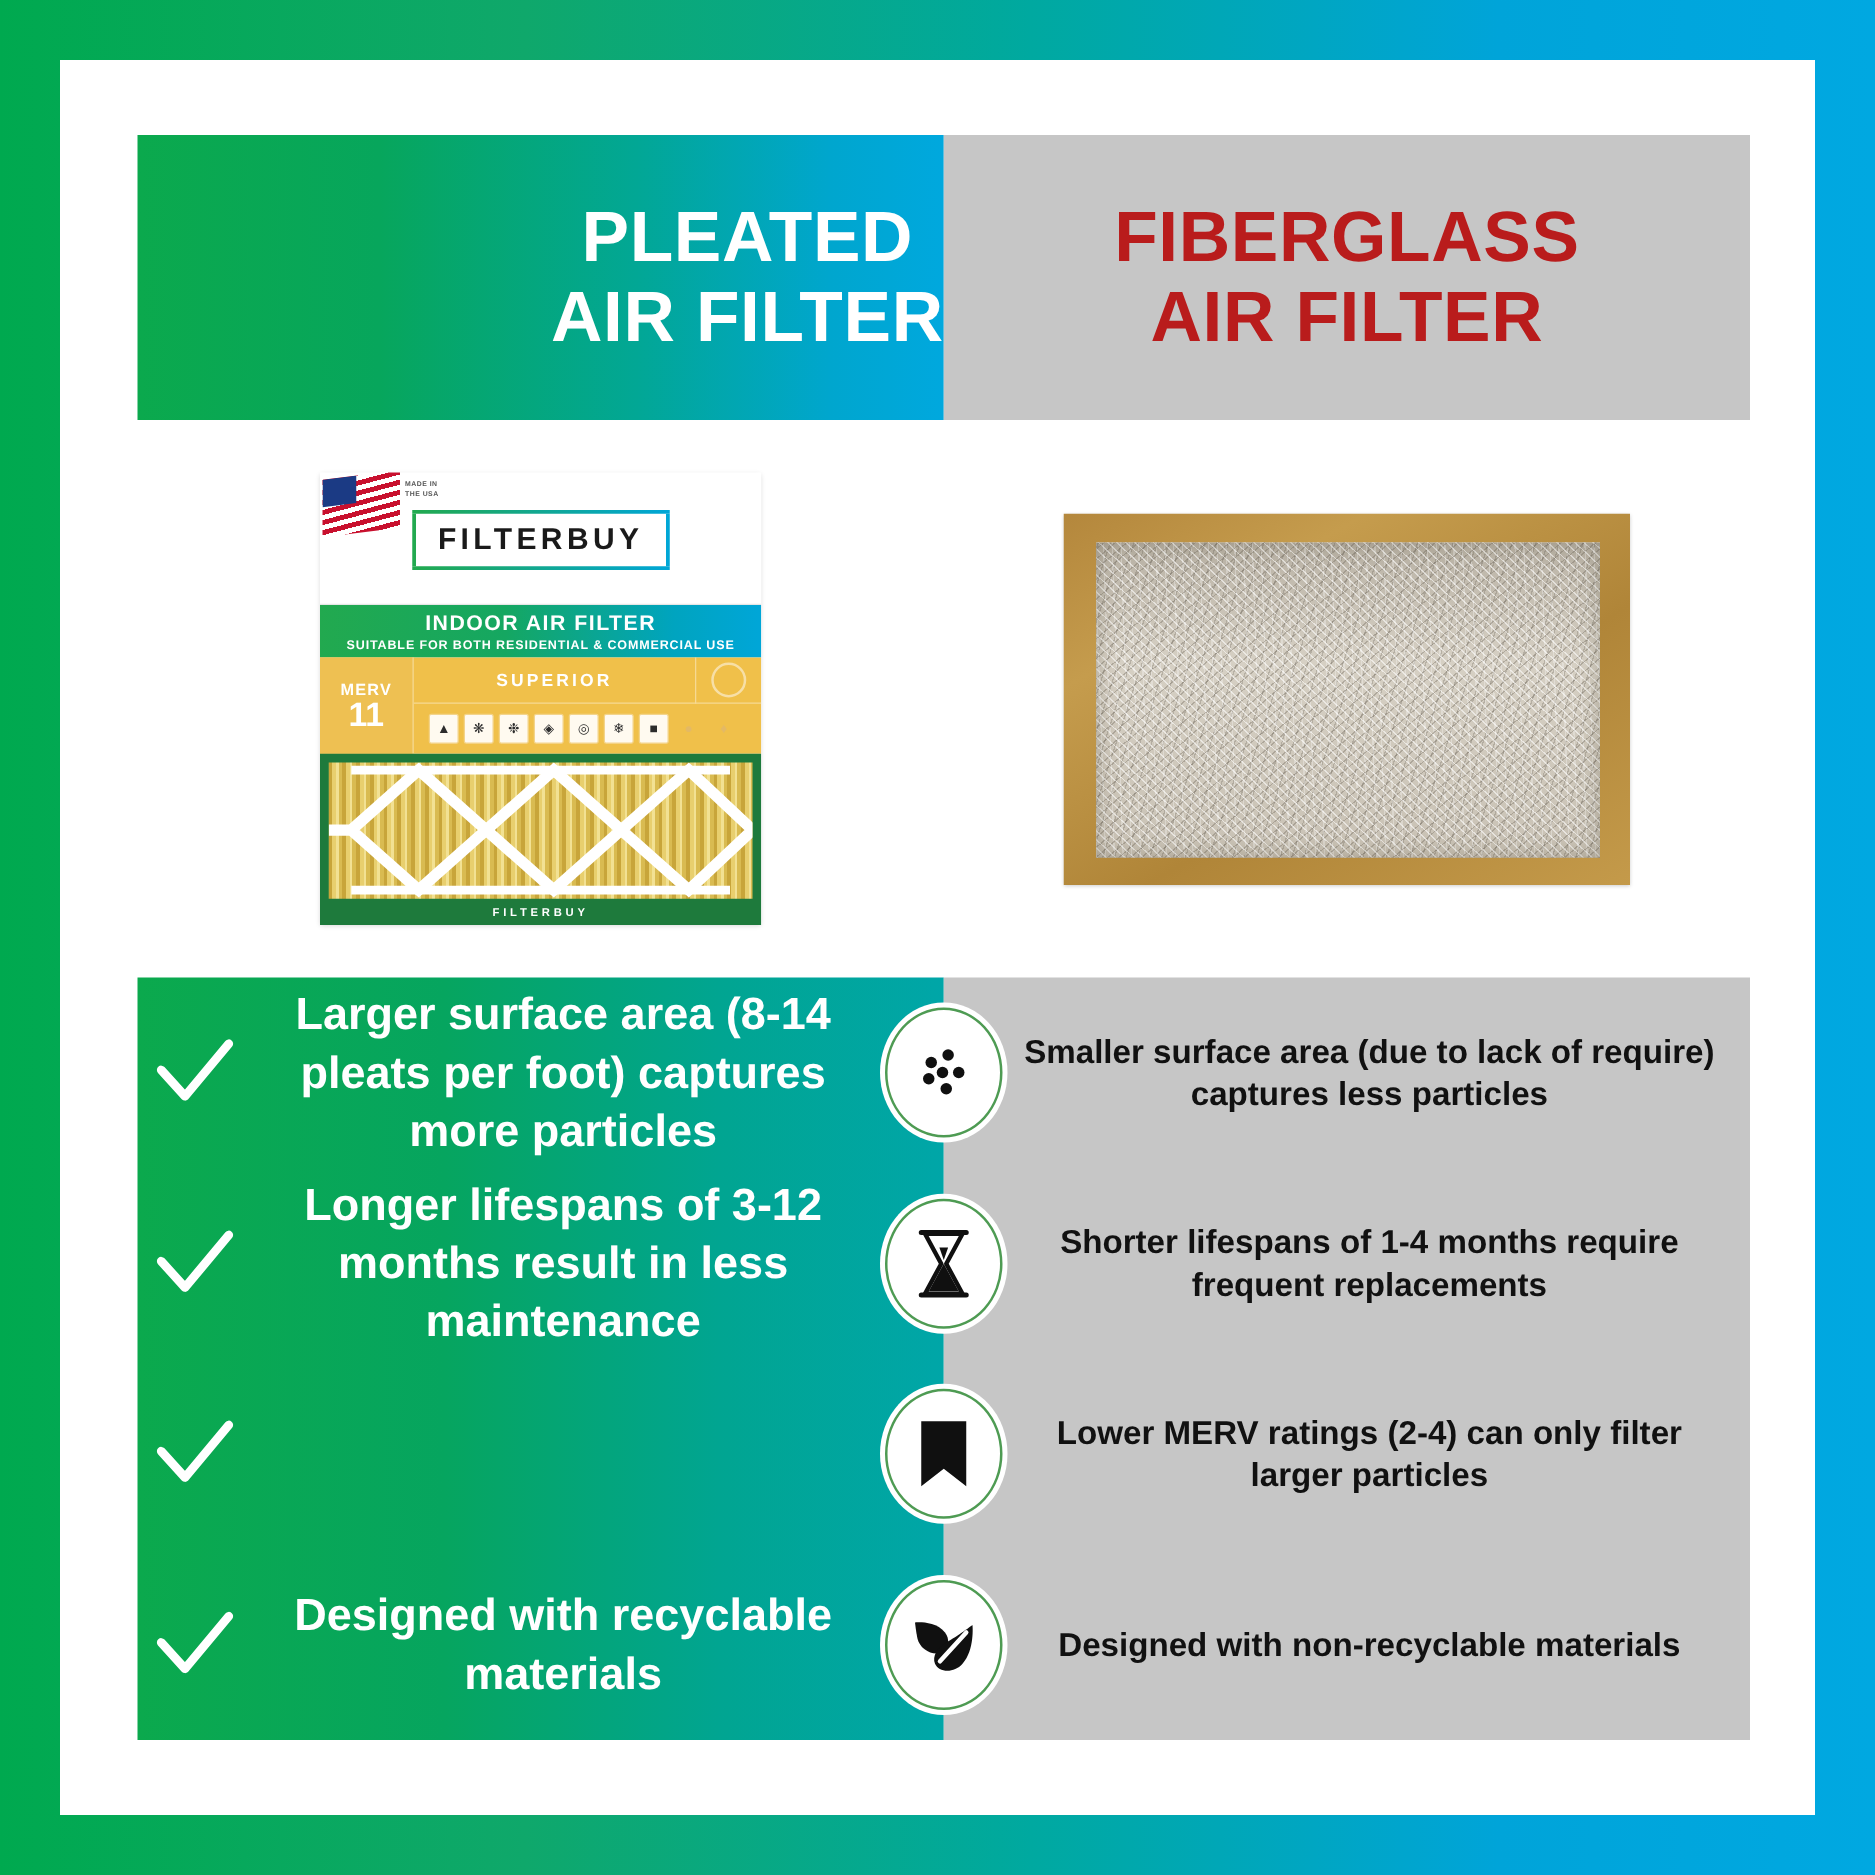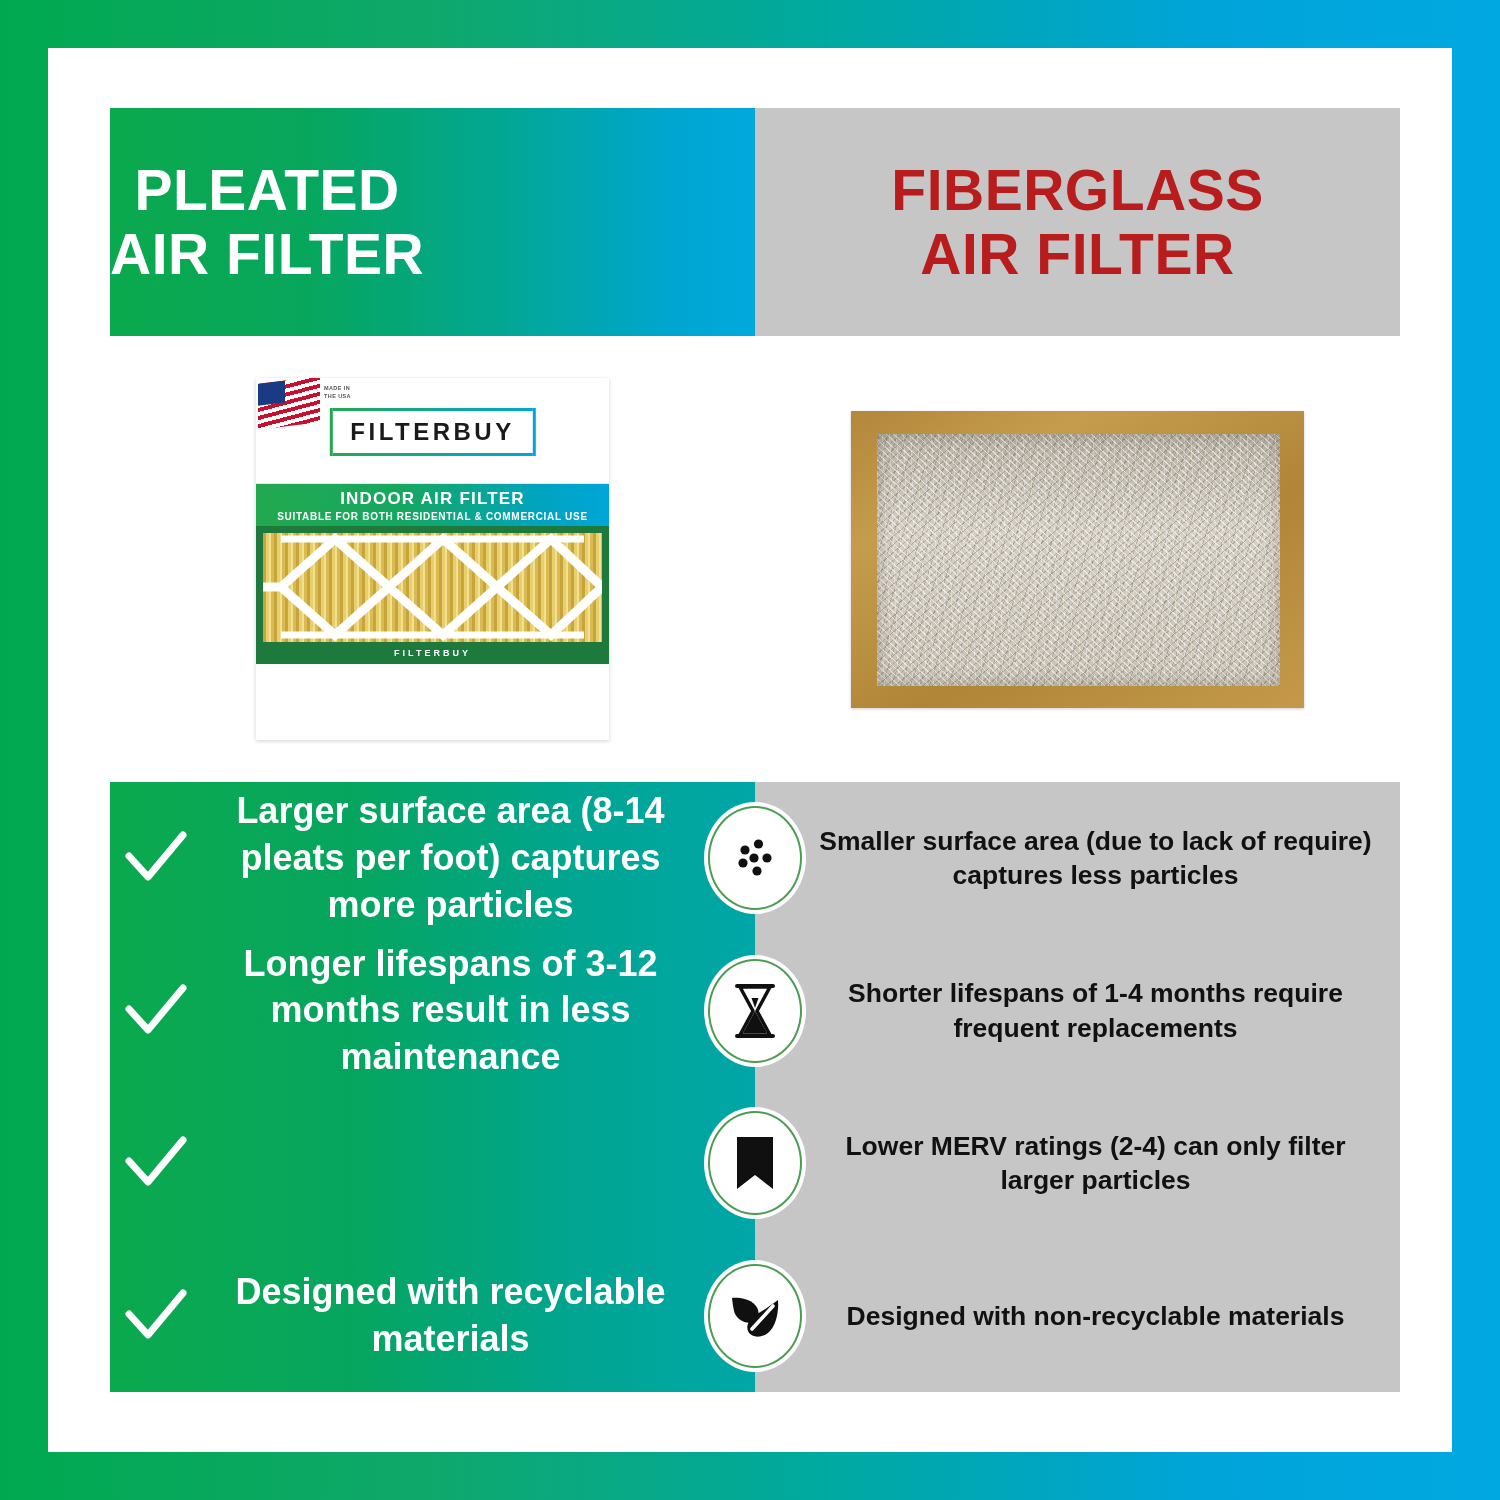--- a/index.html
+++ b/index.html
@@ -32,21 +32,21 @@
     width: 1290px;
     height: 228px;
     display: flex;
   }
   .header-left {
     width: 645px;
     height: 100%;
     background: linear-gradient(90deg, #0BA94D 0%, #07A65C 30%, #02A795 62%, #00A6CE 86%, #00A8DE 100%);
     display: flex;
     align-items: center;
-    justify-content: flex-start;
+    justify-content: flex-end;
   }
   .header-right {
     width: 645px;
     height: 100%;
     background: #C6C6C6;
     display: flex;
     align-items: center;
     justify-content: center;
   }
   .header-title {
@@ -401,20 +401,45 @@
             <div class="pb-logo-wrap">
               <div class="pb-logo">FILTERBUY</div>
             </div>
           </div>
 
           <div class="pb-band">
             <div class="pb-band-main">INDOOR AIR FILTER</div>
             <div class="pb-band-sub">SUITABLE FOR BOTH RESIDENTIAL &amp; COMMERCIAL USE</div>
           </div>
 
+          <div class="pb-merv-row">
+            <div class="pb-merv">
+              <div class="pb-merv-label">MERV</div>
+              <div class="pb-merv-num">11</div>
+            </div>
+            <div class="pb-merv-right">
+              <div class="pb-superior-row">
+                <div class="pb-superior">SUPERIOR</div>
+                <div class="pb-seal">
+                  <div class="pb-seal-c"></div>
+                </div>
+              </div>
+              <div class="pb-icons">
+                <div class="pb-ic">▲</div>
+                <div class="pb-ic">❋</div>
+                <div class="pb-ic">❉</div>
+                <div class="pb-ic">◈</div>
+                <div class="pb-ic">◎</div>
+                <div class="pb-ic">❄</div>
+                <div class="pb-ic">■</div>
+                <div class="pb-ic ghost">●</div>
+                <div class="pb-ic ghost">♦</div>
+              </div>
+            </div>
+          </div>
 
           <div class="pb-pleats">
             <div class="pb-pleat-face"></div>
             <svg class="pb-diamonds" viewBox="0 0 339 109" preserveAspectRatio="none">
               <g fill="none" stroke="#ffffff" stroke-width="9">
                 <path d="M0 54 L18 54 L72 6 L126 54 L72 102 L18 54"></path>
                 <path d="M126 54 L180 6 L234 54 L180 102 L126 54"></path>
                 <path d="M234 54 L288 6 L339 54 L288 102 L234 54"></path>
                 <path d="M18 6 L321 6 M18 102 L321 102" stroke-width="7"></path>
               </g>

